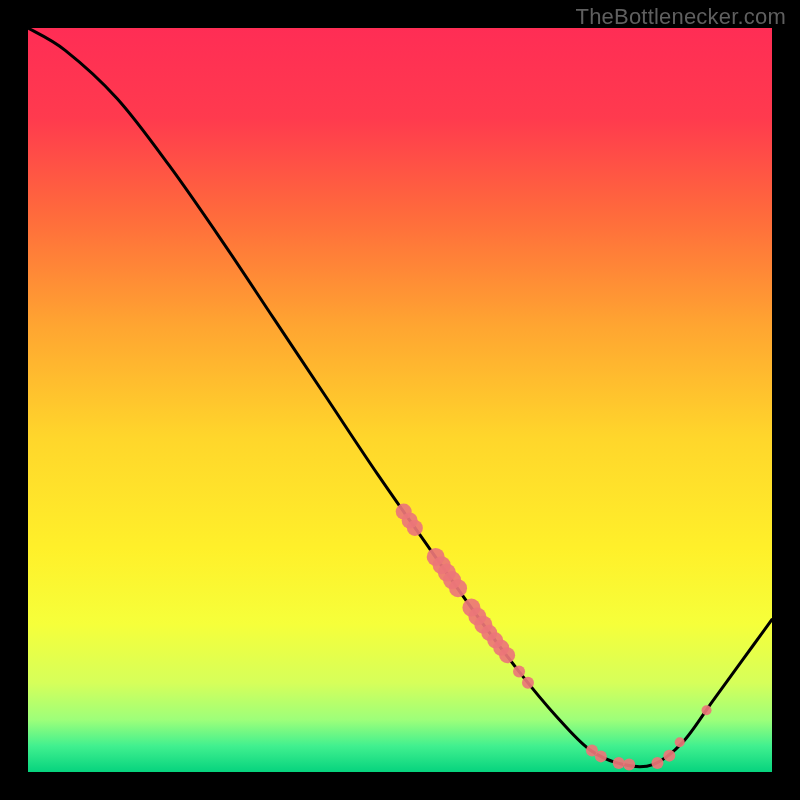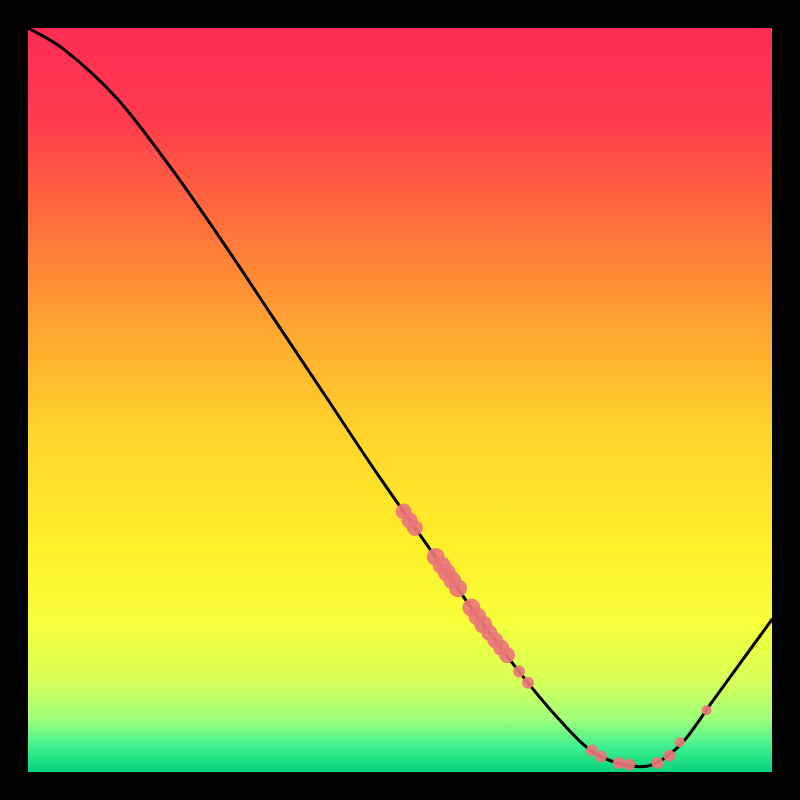--- a/index.html
+++ b/index.html
@@ -35,20 +35,21 @@
     height: 744px;
   }
   svg {
     display: block;
   }
 </style>
 </head>
 <body>
 
 <div class="stage">
+  <div class="watermark">TheBottlenecker.com</div>
 
   <div class="plot">
     <svg id="chart-svg" width="744" height="744" viewBox="0 0 744 744">
 
     <defs>
           <linearGradient id="bg-grad" x1="0" y1="0" x2="0" y2="1">
             <stop offset="0%" stop-color="#ff2d55"></stop>
             <stop offset="12%" stop-color="#ff3a4e"></stop>
             <stop offset="25%" stop-color="#ff6a3c"></stop>
             <stop offset="40%" stop-color="#ffa531"></stop>

